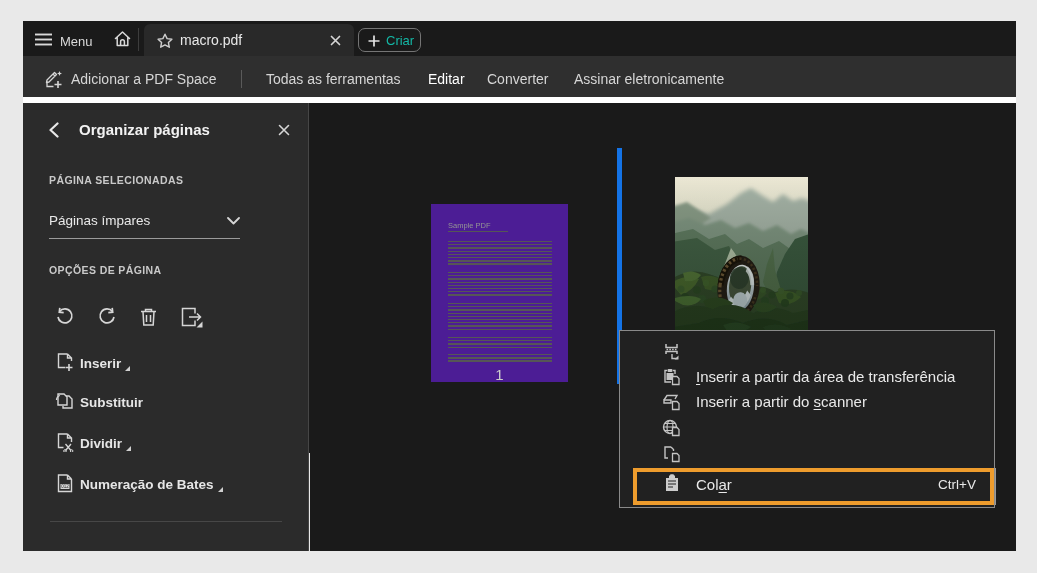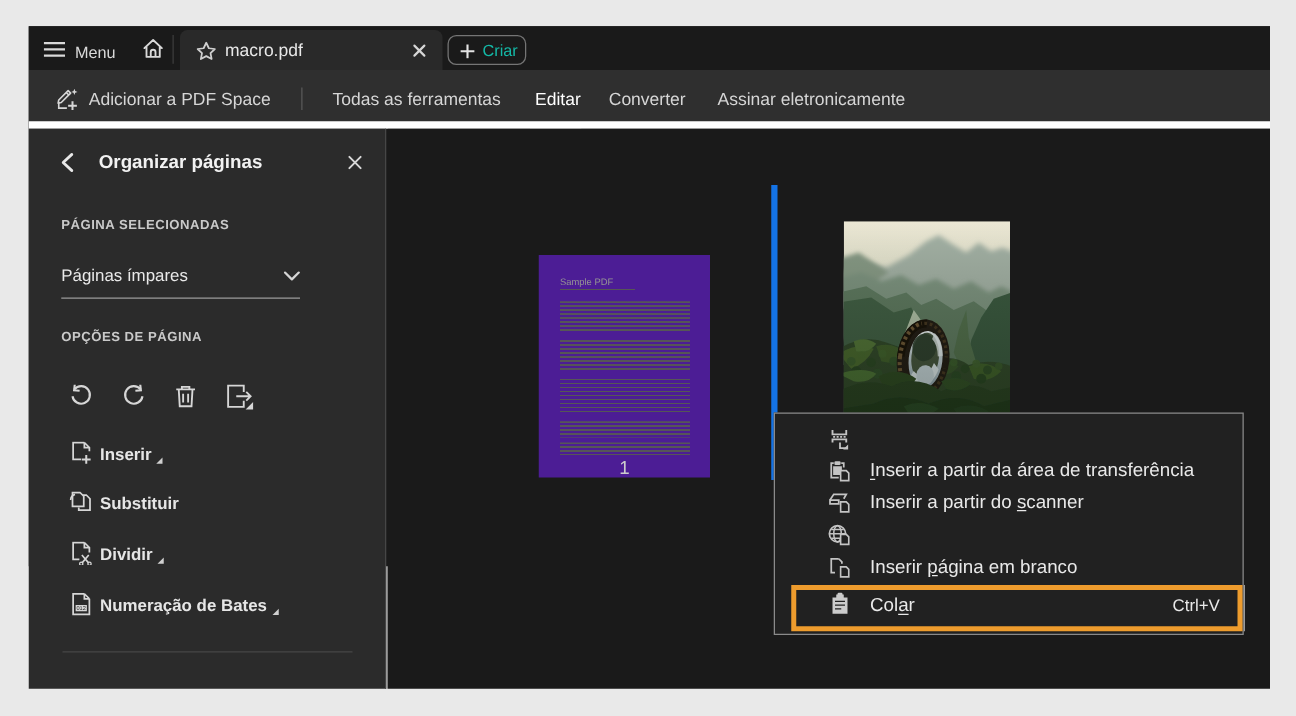--- a/index.html
+++ b/index.html
@@ -254,21 +254,20 @@
       <path d="M48 148 Q62 142 76 150 Q66 158 52 154 Z" fill="#2b4a25"></path>
       <path d="M88 150 Q102 144 116 152 Q106 160 92 156 Z" fill="#284322"></path>
       <path d="M78 128 Q90 122 102 130 Q92 138 82 134 Z" fill="#305028"></path>
     </g>
     <rect width="133" height="178" fill="url(#shade)"></rect>
   </svg>
 
   <div class="cmenu">
     <div class="mi" style="top:58px">Inserir a partir do <u>s</u>canner</div>
     <div class="mi" style="top:33px"><u>I</u>nserir a partir da área de transferência</div>
-    <div class="mi" style="top:110px">Inserir <u>p</u>ágina em branco</div>
     <div class="mi" style="top:141px">Col<u>a</u>r</div>
     <div class="mi" style="top:141px;left:318px;font-size:13.5px">Ctrl+V</div>
     <svg class="mico" style="top:10px" viewBox="0 0 20 20">
         <path d="M4 3 V6.5 H15 V3 M4 13 V10.5 H15 V13" fill="none" stroke="#c4c4c4" stroke-width="1.5"></path>
         <path d="M4.5 8.5 h1.6 m1.2 0 h1.6 m1.2 0 h1.6 m1.2 0 h1.6" stroke="#c4c4c4" stroke-width="1.3"></path>
         <path d="M10 13 V17.5 H15.5" fill="none" stroke="#c4c4c4" stroke-width="1.4"></path>
         <path d="M16.5 18.5 L12.5 18.5 L16.5 14.5 Z" fill="#c4c4c4"></path>
       </svg>
     <svg class="mico" style="top:36px" viewBox="0 0 20 20">
         <path d="M5 3.5 H3 V15 H9 M11 3.5 H13 V7" fill="none" stroke="#c4c4c4" stroke-width="1.4"></path>

